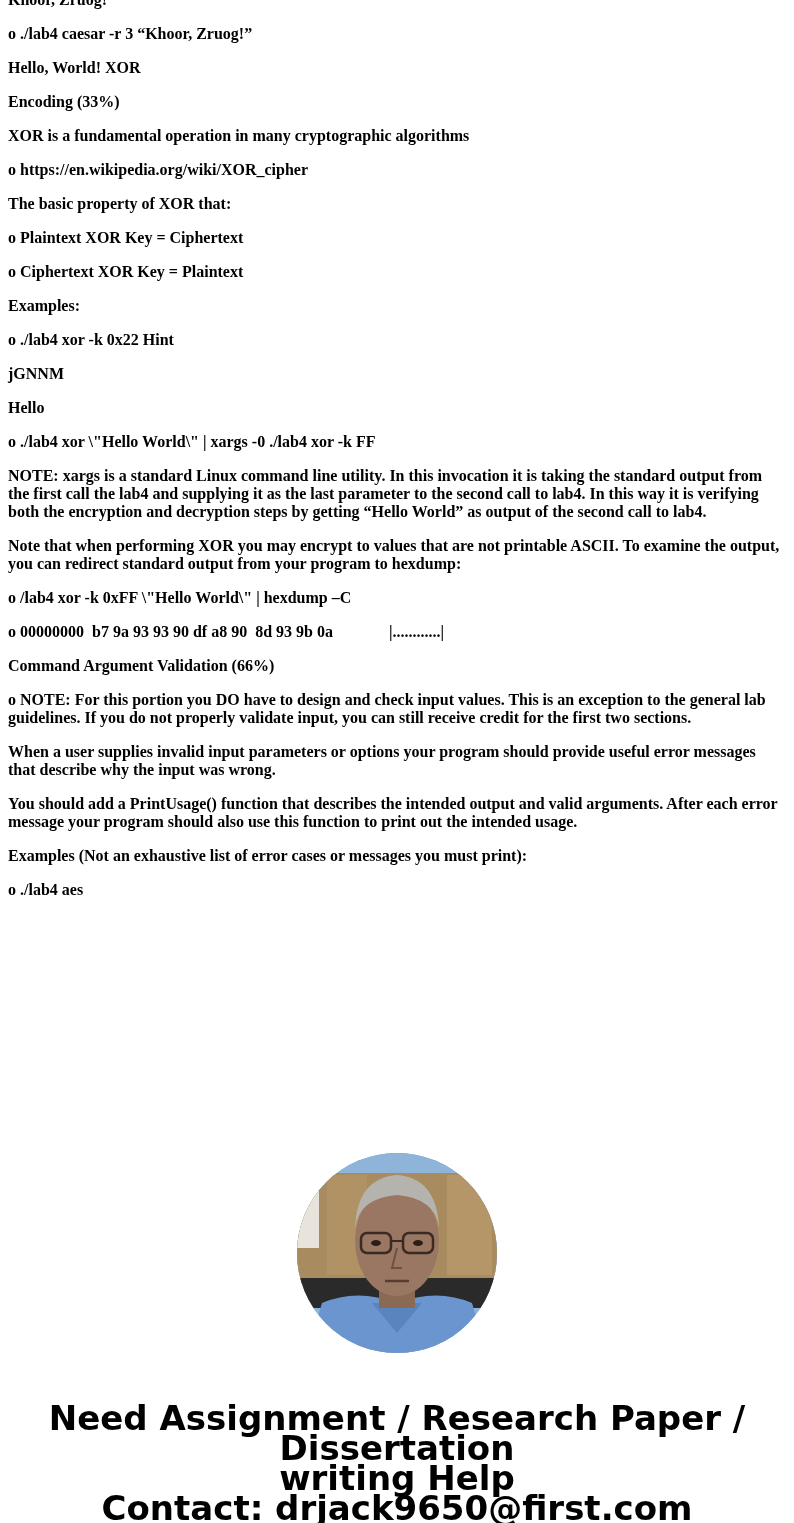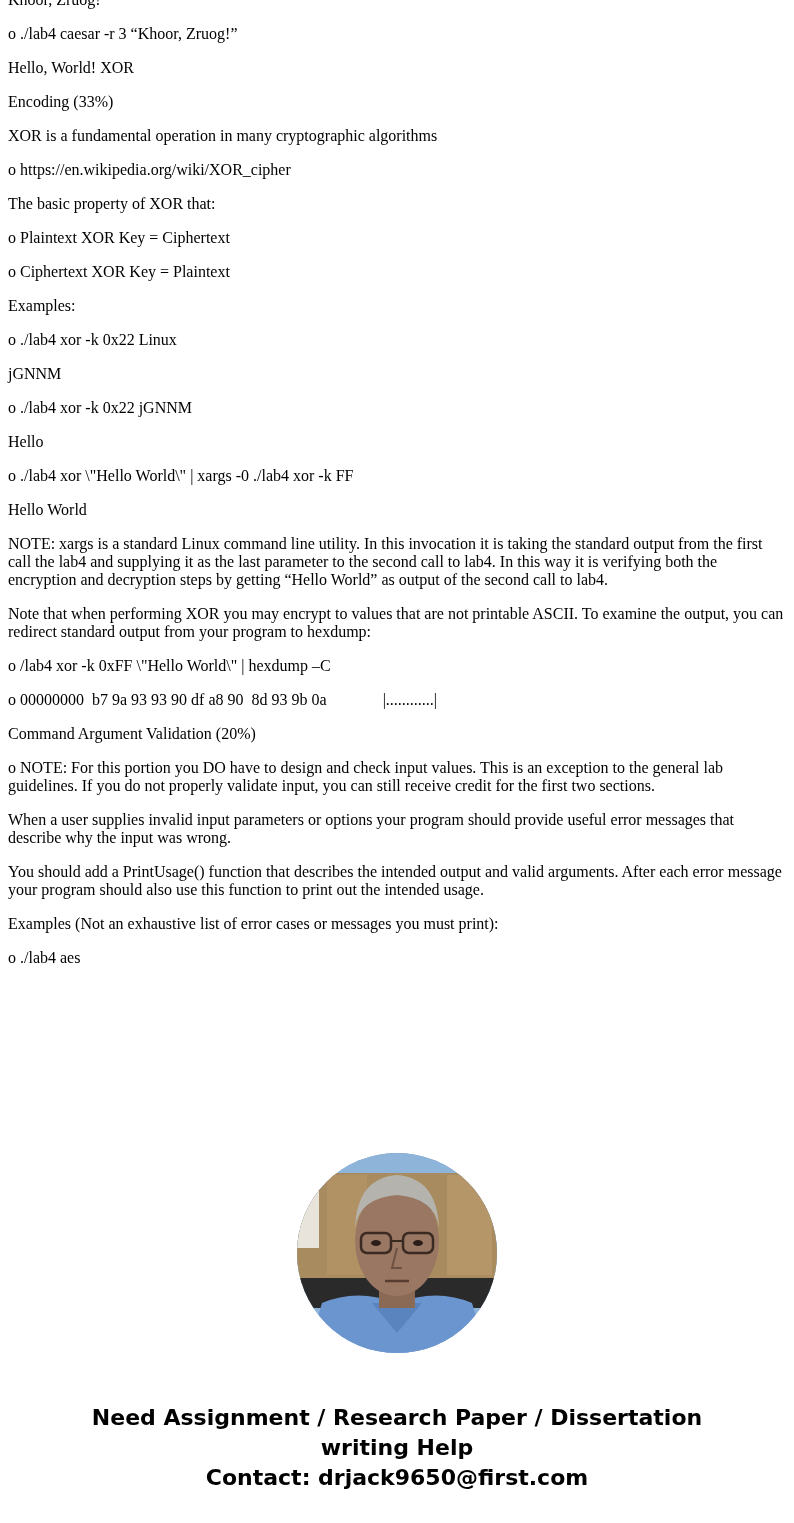--- a/index.html
+++ b/index.html
@@ -15,71 +15,70 @@
     .content {
       position: absolute;
       left: 8px;
       top: -9px;
       width: 778px;
     }
     .content p {
       margin: 16px 0;
       line-height: 18px;
       white-space: pre-wrap;
+      font-weight: bold;
     }
     .content p:first-child { margin-top: 0; }
     .photo-wrap {
       position: absolute;
       left: 297px;
       top: 1153px;
       width: 200px;
       height: 200px;
       border-radius: 50%;
       overflow: hidden;
       background: #6a8fc0;
     }
     .banner {
       position: absolute;
       left: 0;
       top: 1403px;
       width: 794px;
       text-align: center;
       font-family: "DejaVu Sans", sans-serif;
       font-weight: bold;
-      font-size: 22px;
+      font-size: 34px;
       line-height: 30px;
       color: #000000;
     }
     .banner div { margin: 0; }
   </style>
 </head>
 <body>
 
 <div class="content">
   <p>Khoor, Zruog!</p>
   <p>o ./lab4 caesar -r 3 “Khoor, Zruog!”</p>
   <p>Hello, World! XOR</p>
   <p>Encoding (33%)</p>
   <p>XOR is a fundamental operation in many cryptographic algorithms</p>
   <p>o https://en.wikipedia.org/wiki/XOR_cipher</p>
   <p>The basic property of XOR that:</p>
   <p>o Plaintext XOR Key = Ciphertext</p>
   <p>o Ciphertext XOR Key = Plaintext</p>
   <p>Examples:</p>
-  <p>o ./lab4 xor -k 0x22 Linux</p>
+  <p>o ./lab4 xor -k 0x22 Hint</p>
   <p>jGNNM</p>
-  <p>o ./lab4 xor -k 0x22 jGNNM</p>
   <p>Hello</p>
   <p>o ./lab4 xor \"Hello World\" | xargs -0 ./lab4 xor -k FF</p>
-  <p>Hello World</p>
   <p>NOTE: xargs is a standard Linux command line utility. In this invocation it is taking the standard output from the first call the lab4 and supplying it as the last parameter to the second call to lab4. In this way it is verifying both the encryption and decryption steps by getting “Hello World” as output of the second call to lab4.</p>
   <p>Note that when performing XOR you may encrypt to values that are not printable ASCII. To examine the output, you can redirect standard output from your program to hexdump:</p>
   <p>o /lab4 xor -k 0xFF \"Hello World\" | hexdump –C</p>
   <p>o 00000000  b7 9a 93 93 90 df a8 90  8d 93 9b 0a              |............|</p>
-  <p>Command Argument Validation (20%)</p>
+  <p>Command Argument Validation (66%)</p>
   <p>o NOTE: For this portion you DO have to design and check input values. This is an exception to the general lab guidelines. If you do not properly validate input, you can still receive credit for the first two sections.</p>
   <p>When a user supplies invalid input parameters or options your program should provide useful error messages that describe why the input was wrong.</p>
   <p>You should add a PrintUsage() function that describes the intended output and valid arguments. After each error message your program should also use this function to print out the intended usage.</p>
   <p>Examples (Not an exhaustive list of error cases or messages you must print):</p>
   <p>o ./lab4 aes</p>
 </div>
 
 <div class="photo-wrap">
   <svg width="200" height="200" viewBox="0 0 200 200" xmlns="http://www.w3.org/2000/svg" aria-label="portrait">
     <rect x="0" y="0" width="200" height="200" fill="#8fb4d9"></rect>

